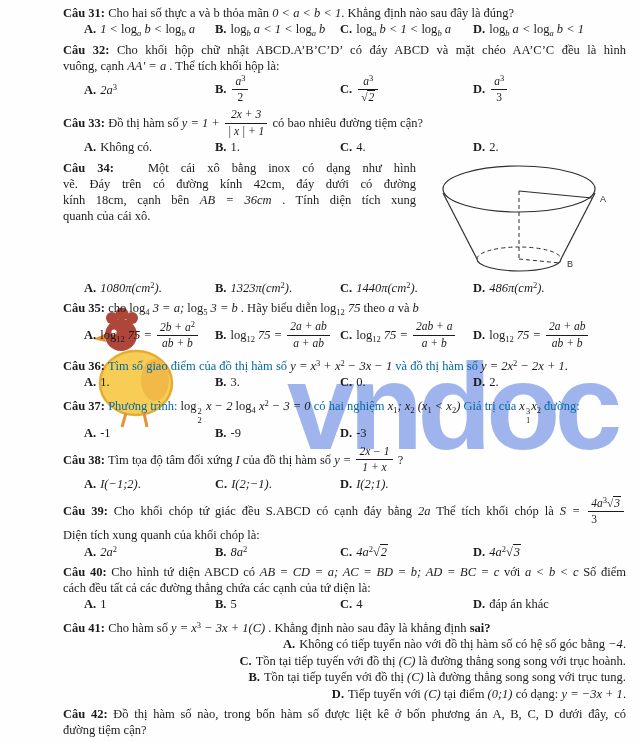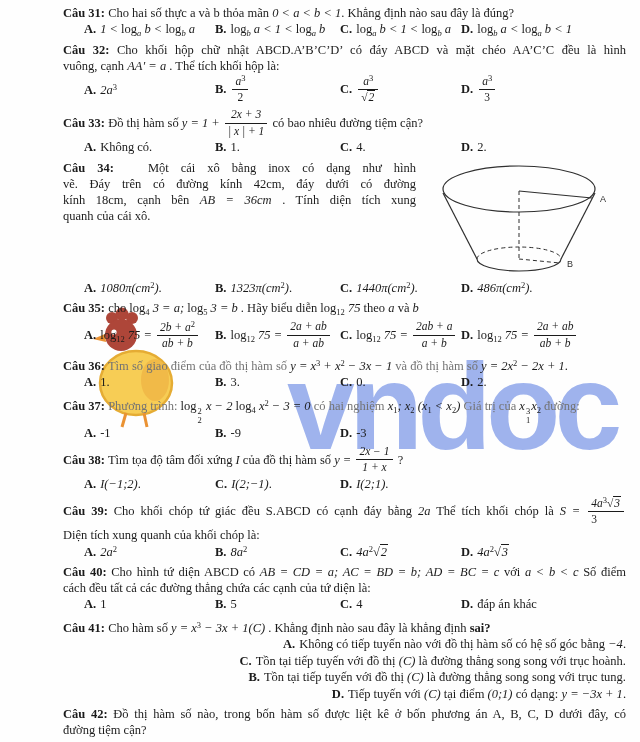--- a/index.html
+++ b/index.html
@@ -10,39 +10,39 @@
            font-weight:bold;font-size:122px;line-height:1;color:#1d4ed8;opacity:.42;letter-spacing:-6px;}
   .wm-mascot{position:absolute;left:66px;top:306px;opacity:.9;}
   .content{position:relative;z-index:1;padding:5px 14px 0 63px;}
   .question{margin:0 0 4px 0;}
   .qline{line-height:16px;}
   .jst{text-align:justify;text-align-last:justify;}
   .nwr{white-space:nowrap;}
   .t-b{font-weight:bold;}
   .t-m{font-style:italic;}
   .t-mr{font-style:normal;}
-  .t-red{color:#737373;}
+  .t-red{color:#0369a1;}
   .sb{font-size:8.5px;vertical-align:-3px;font-style:italic;}
   .su{font-size:8.5px;vertical-align:4px;font-style:italic;}
   .sb.t-mr,.su.t-mr{font-style:normal;}
   .ss{display:inline-flex;flex-direction:column;font-size:8.5px;line-height:1.05;vertical-align:-4px;
       font-style:normal;text-align:left;margin:0 1px;}
   .frac{display:inline-block;vertical-align:middle;text-align:center;line-height:1.15;margin:0 2px;
         position:relative;top:-1px;font-size:11.5px;}
   .frac .fn{display:block;padding:0 3px 1px;border-bottom:1px solid #1b1b1b;}
   .frac .fd{display:block;padding:1px 3px 0;}
   .sqrt{white-space:nowrap;font-style:normal;}
   .sqrt .rd{font-style:normal;}
   .sqrt .rc{border-top:1px solid #1b1b1b;font-style:italic;padding:0 1px;}
   .opts-row{display:flex;align-items:center;padding-left:21px;margin:1px 0 2px;clear:both;}
   .opt{min-height:16px;}
   .opt:nth-child(1){width:131px;}
   .opt:nth-child(2){width:125px;}
   .opt:nth-child(3){width:121px;}
-  .opt:nth-child(4){flex:1;}
+  .opt:nth-child(4){flex:1;margin-left:12px;}
   .opt-label{font-weight:bold;margin-right:4px;}
   .opt-stacked{padding-left:21px;line-height:16.5px;text-align:right;}
   .fig-wrap{float:right;width:200px;height:116px;margin:2px 2px 2px 8px;}
 </style>
 </head>
 <body>
 
 <div class="page">
 
   <div class="wm">

